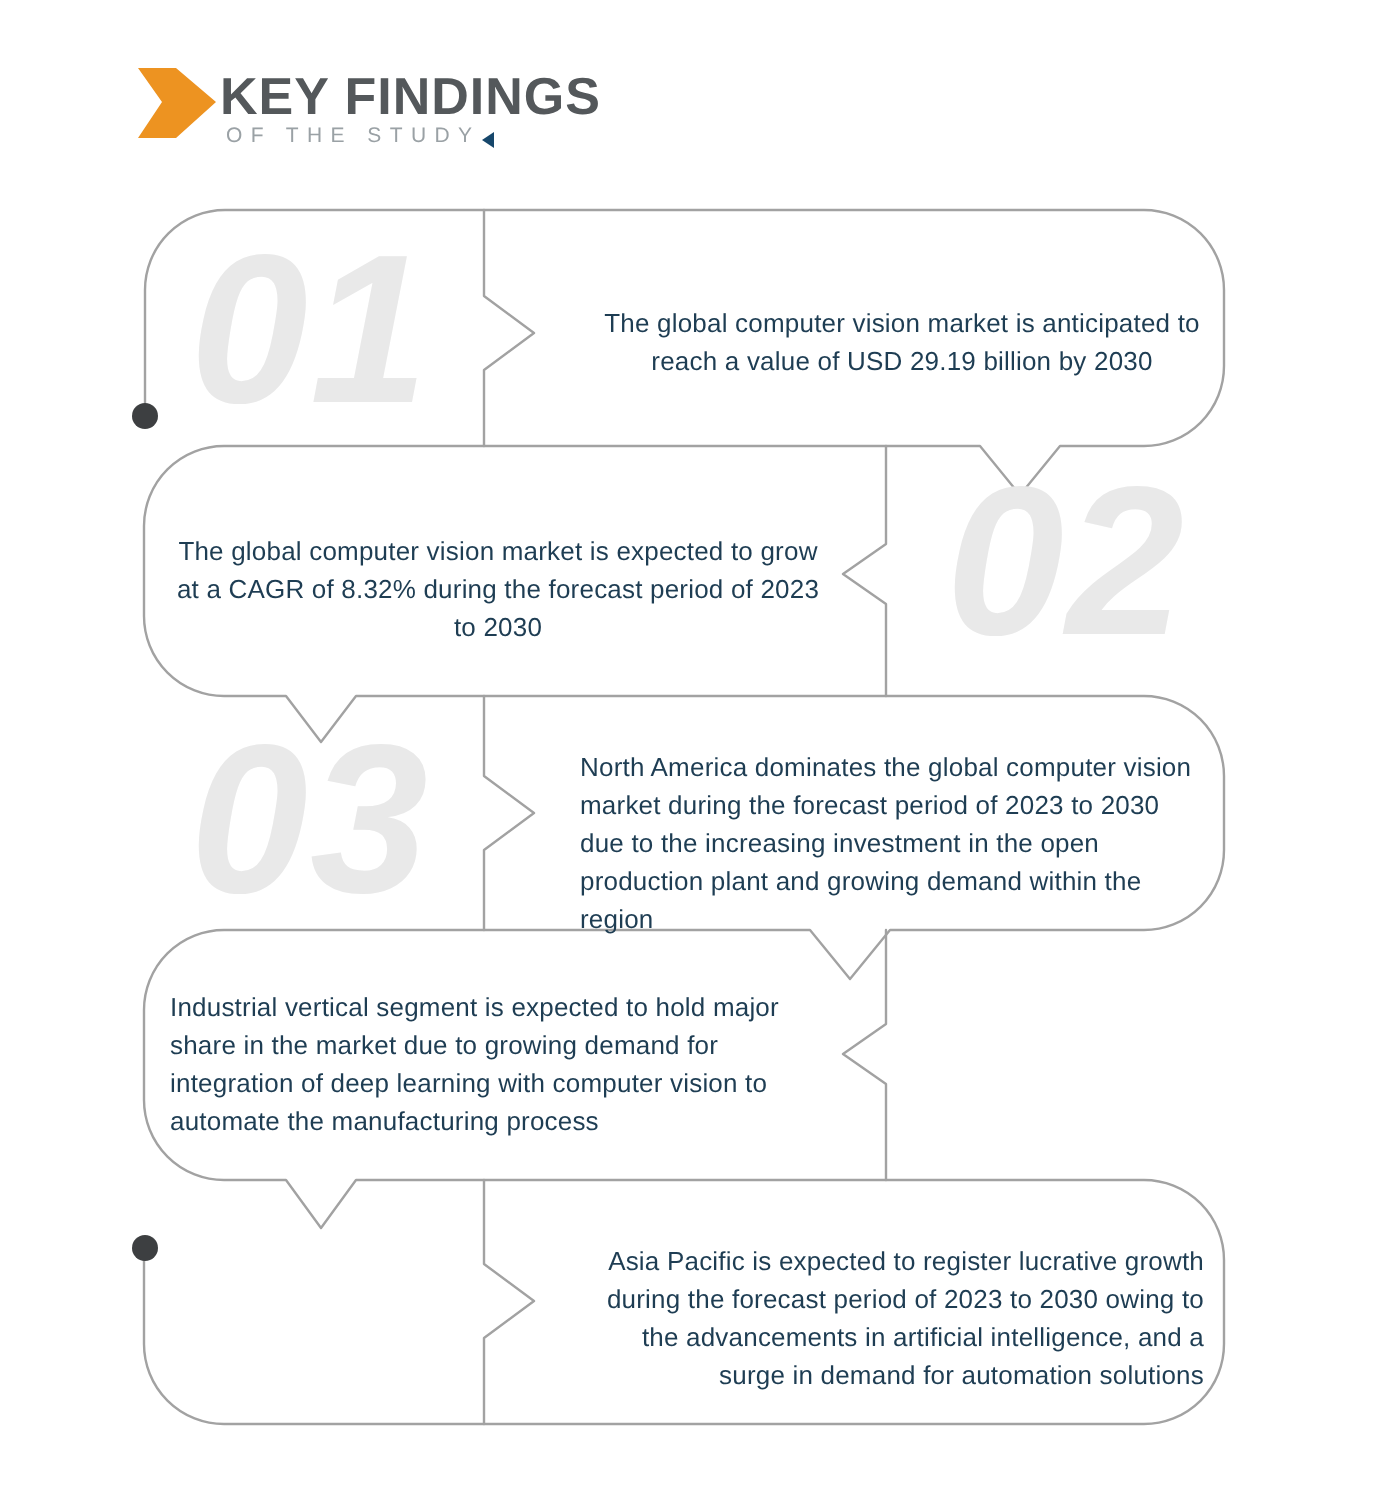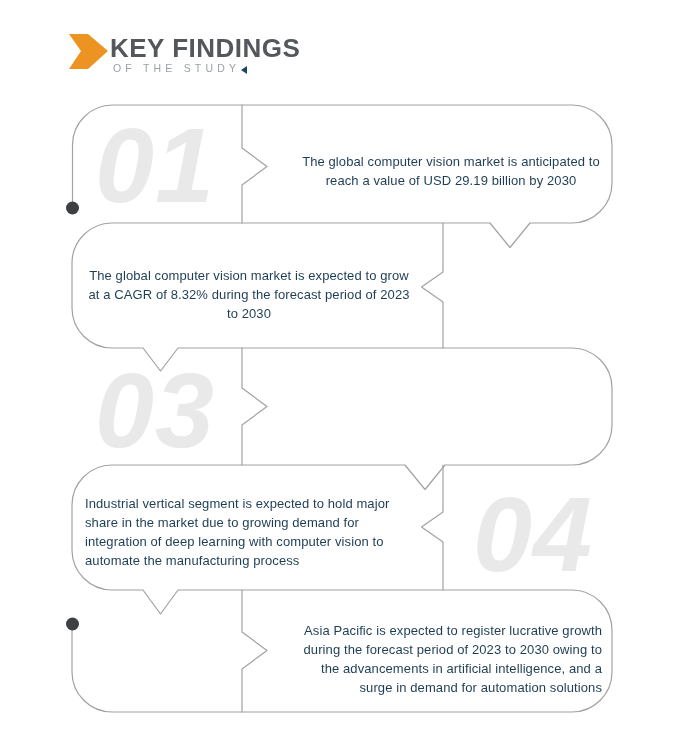--- a/index.html
+++ b/index.html
@@ -96,21 +96,22 @@
   <svg class="logo-arrow" viewBox="0 0 44 40" aria-hidden="true">
     <polygon points="2,2 21,2 41,19 21,37 2,37 14,19" fill="#ed9321"></polygon>
   </svg>
   <div class="title">KEY FINDINGS</div>
   <div class="subtitle-row">
     <span class="subtitle">OF THE STUDY</span>
     <span class="accent-tri"></span>
   </div>
 
   <div class="num n1">01</div>
+  <div class="num n2">02</div>
   <div class="num n3">03</div>
-  <div class="num n4">04</div>
 
   <div class="txt t1">The global computer vision market is anticipated to reach a value of USD 29.19 billion by 2030</div>
   <div class="txt t2">The global computer vision market is expected to grow at a CAGR of 8.32% during the forecast period of 2023 to 2030</div>
+  <div class="txt t3">North America dominates the global computer vision market during the forecast period of 2023 to 2030 due to the increasing investment in the open production plant and growing demand within the region</div>
   <div class="txt t4">Industrial vertical segment is expected to hold major share in the market due to growing demand for integration of deep learning with computer vision to automate the manufacturing process</div>
   <div class="txt t5">Asia Pacific is expected to register lucrative growth during the forecast period of 2023 to 2030 owing to the advancements in artificial intelligence, and a surge in demand for automation solutions</div>
 
 </div>
 
 </body></html>

